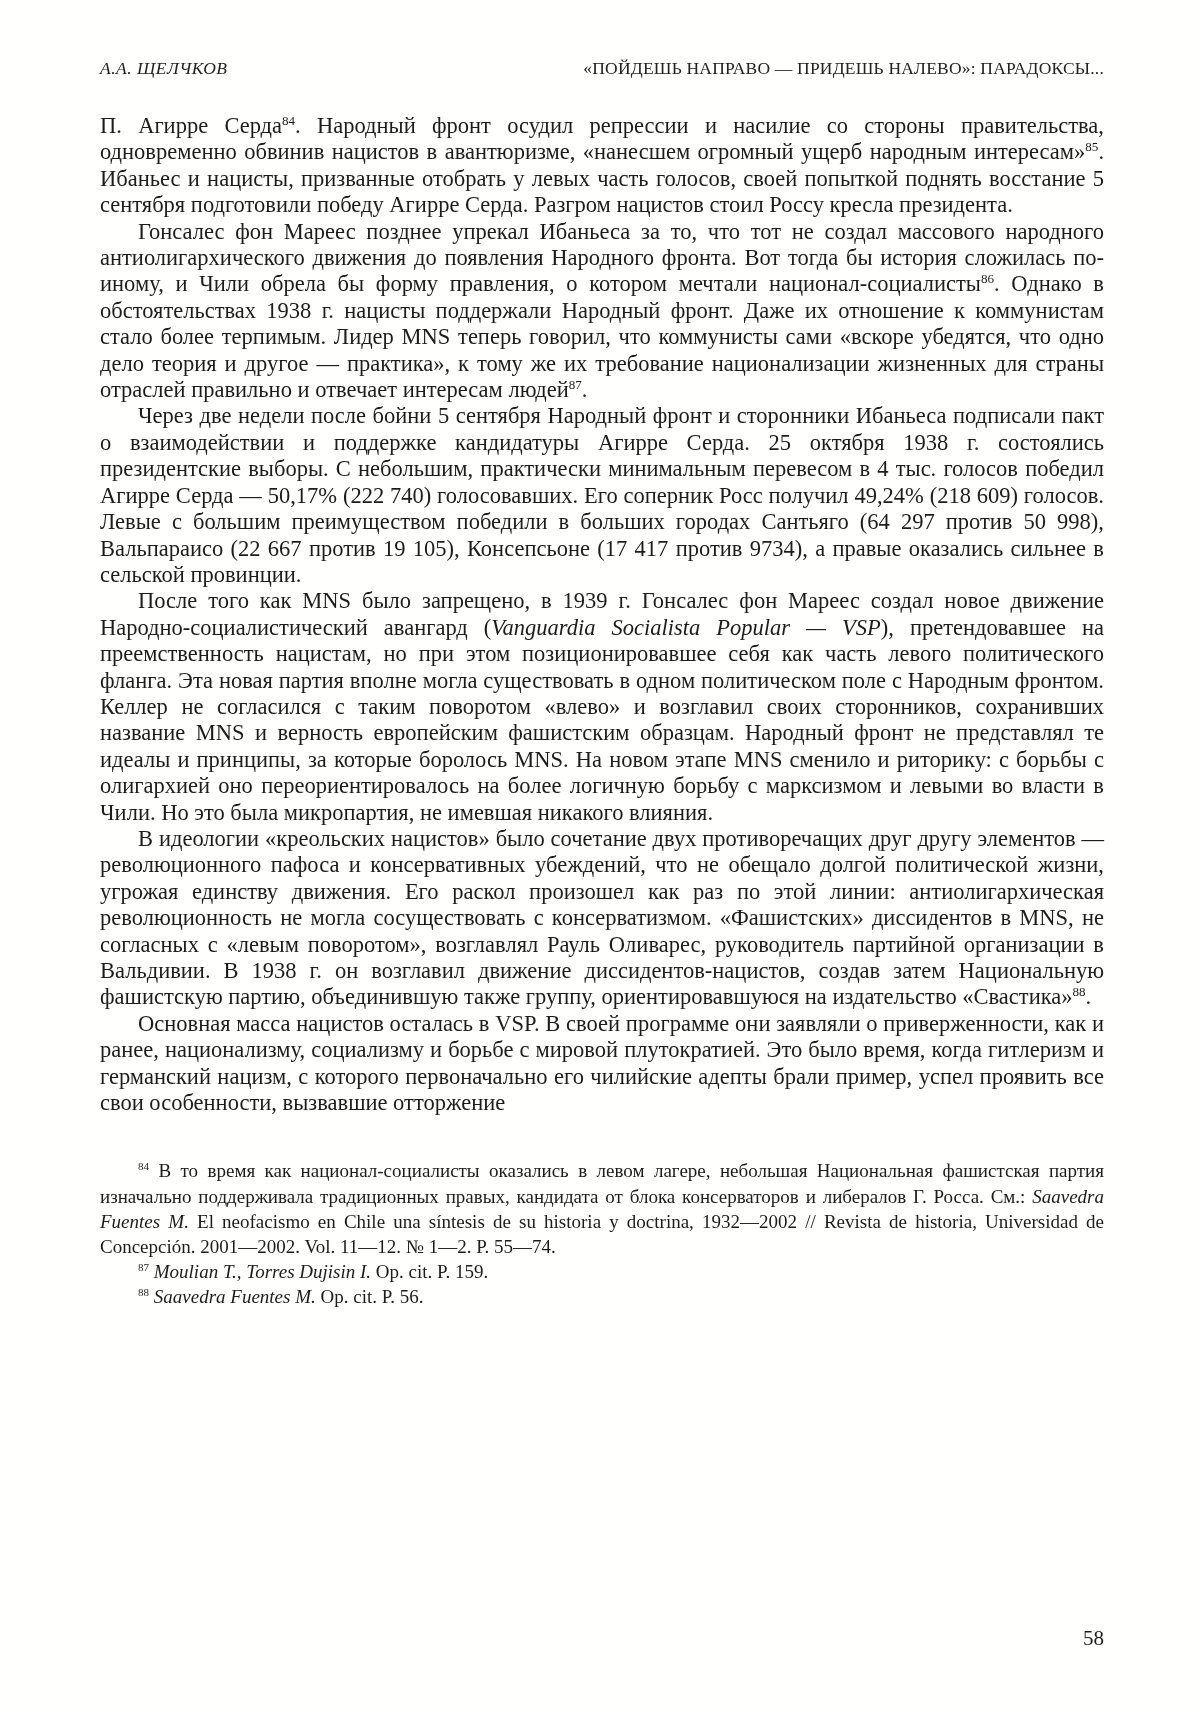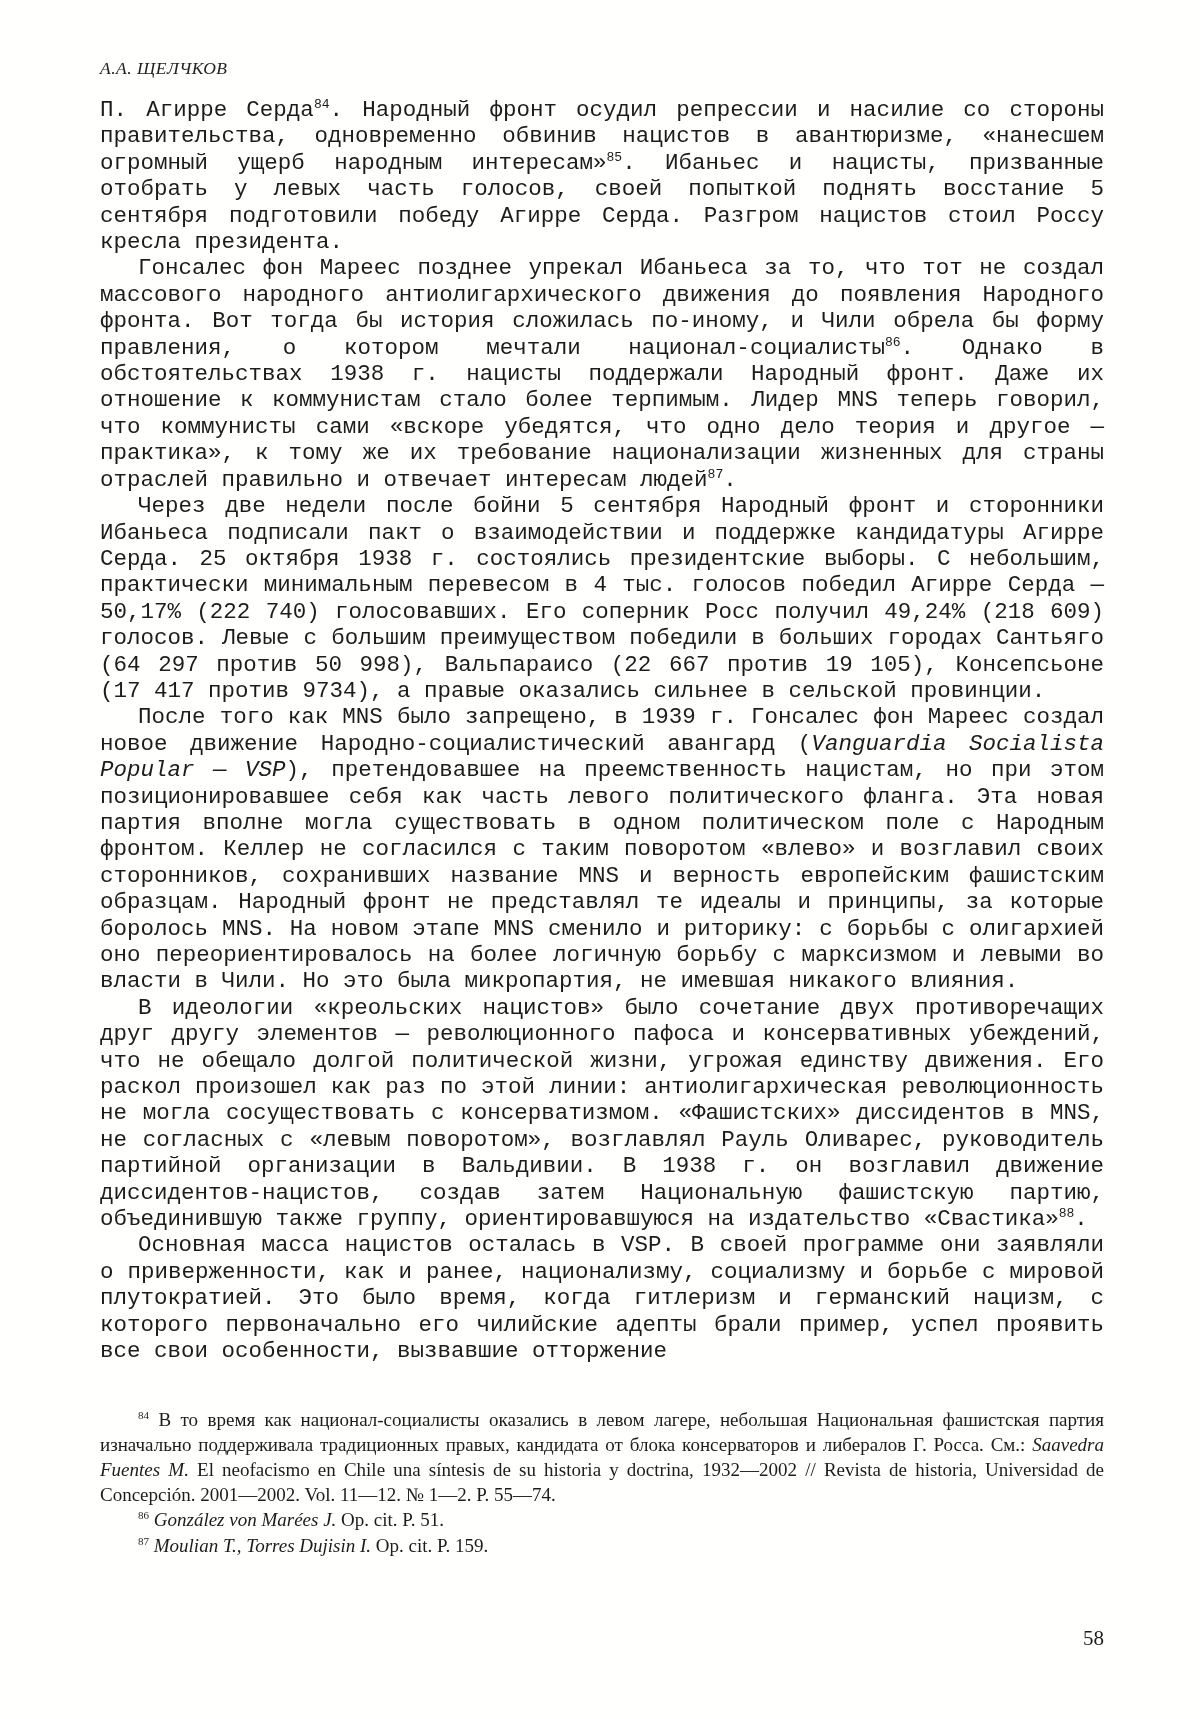--- a/index.html
+++ b/index.html
@@ -12,50 +12,51 @@
     font-family:"Liberation Serif","DejaVu Serif",serif;
     overflow:hidden;
   }
   .content { position:absolute; left:100px; top:58px; width:1004px; }
   .running-head {
     display:flex; justify-content:space-between; align-items:baseline;
     font-size:17.5px; white-space:nowrap; color:#222;
   }
   .running-author { font-style:italic; letter-spacing:0.5px; }
   .running-title  { letter-spacing:0.2px; }
-  .body-text { margin-top:18px; font-size:22.5px; line-height:26.4px; text-align:justify;font-family:Liberation Mono, monospace; }
+  .body-text { margin-top:34px; font-size:22.5px; line-height:26.4px; text-align:justify; }
   .body-text p, .footnotes p { margin:0; }
   p.indent { text-indent:38px; }
   sup { font-size:0.58em; line-height:0; vertical-align:super; }
   .italic { font-style:italic; }
   .footnotes { margin-top:42px; font-size:19px; line-height:25.2px; text-align:justify; }
   .footnotes p { text-indent:38px; }
   .page-number { position:absolute; top:1626px; right:96px; font-size:21px; }
 </style>
 </head>
 <body>
 
 <div class="page">
   <div class="content">
 
     <div class="running-head">
       <span class="running-author">А.А. ЩЕЛЧКОВ</span>
+      <span class="running-title">«ПОЙДЕШЬ НАПРАВО — ПРИДЕШЬ НАЛЕВО»: ПАРАДОКСЫ...</span>
     </div>
 
     <div class="body-text">
         <p class="para"><span>П. Агирре Серда</span><sup>84</sup><span>. Народный фронт осудил репрессии и насилие со стороны правительства, одновременно обвинив нацистов в авантюризме, «нанесшем огромный ущерб народным интересам»</span><sup>85</sup><span>. Ибаньес и нацисты, призванные отобрать у левых часть голосов, своей попыткой поднять восстание 5 сентября подготовили победу Агирре Серда. Разгром нацистов стоил Россу кресла президента.</span></p>
         <p class="para indent"><span>Гонсалес фон Мареес позднее упрекал Ибаньеса за то, что тот не создал массового народного антиолигархического движения до появления Народного фронта. Вот тогда бы история сложилась по-иному, и Чили обрела бы форму правления, о котором мечтали национал-социалисты</span><sup>86</sup><span>. Однако в обстоятельствах 1938 г. нацисты поддержали Народный фронт. Даже их отношение к коммунистам стало более терпимым. Лидер MNS теперь говорил, что коммунисты сами «вскоре убедятся, что одно дело теория и другое — практика», к тому же их требование национализации жизненных для страны отраслей правильно и отвечает интересам людей</span><sup>87</sup><span>.</span></p>
         <p class="para indent"><span>Через две недели после бойни 5 сентября Народный фронт и сторонники Ибаньеса подписали пакт о взаимодействии и поддержке кандидатуры Агирре Серда. 25 октября 1938 г. состоялись президентские выборы. С небольшим, практически минимальным перевесом в 4 тыс. голосов победил Агирре Серда — 50,17% (222&nbsp;740) голосовавших. Его соперник Росс получил 49,24% (218&nbsp;609) голосов. Левые с большим преимуществом победили в больших городах Сантьяго (64&nbsp;297 против 50&nbsp;998), Вальпараисо (22&nbsp;667 против 19&nbsp;105), Консепсьоне (17&nbsp;417 против 9734), а правые оказались сильнее в сельской провинции.</span></p>
         <p class="para indent"><span>После того как MNS было запрещено, в 1939 г. Гонсалес фон Мареес создал новое движение Народно-социалистический авангард (</span><span class="italic">Vanguardia Socialista Popular — VSP</span><span>), претендовавшее на преемственность нацистам, но при этом позиционировавшее себя как часть левого политического фланга. Эта новая партия вполне могла существовать в одном политическом поле с Народным фронтом. Келлер не согласился с таким поворотом «влево» и возглавил своих сторонников, сохранивших название MNS и верность европейским фашистским образцам. Народный фронт не представлял те идеалы и принципы, за которые боролось MNS. На новом этапе MNS сменило и риторику: с борьбы с олигархией оно переориентировалось на более логичную борьбу с марксизмом и левыми во власти в Чили. Но это была микропартия, не имевшая никакого влияния.</span></p>
         <p class="para indent"><span>В идеологии «креольских нацистов» было сочетание двух противоречащих друг другу элементов — революционного пафоса и консервативных убеждений, что не обещало долгой политической жизни, угрожая единству движения. Его раскол произошел как раз по этой линии: антиолигархическая революционность не могла сосуществовать с консерватизмом. «Фашистских» диссидентов в MNS, не согласных с «левым поворотом», возглавлял Рауль Оливарес, руководитель партийной организации в Вальдивии. В 1938 г. он возглавил движение диссидентов-нацистов, создав затем Национальную фашистскую партию, объединившую также группу, ориентировавшуюся на издательство «Свастика»</span><sup>88</sup><span>.</span></p>
         <p class="para indent"><span>Основная масса нацистов осталась в VSP. В своей программе они заявляли о приверженности, как и ранее, национализму, социализму и борьбе с мировой плутократией. Это было время, когда гитлеризм и германский нацизм, с которого первоначально его чилийские адепты брали пример, успел проявить все свои особенности, вызвавшие отторжение</span></p>
       </div>
 
     <div class="footnotes">
         <p class="footnote"><sup>84</sup> <span>В то время как национал-социалисты оказались в левом лагере, небольшая Национальная фашистская партия изначально поддерживала традиционных правых, кандидата от блока консерваторов и либералов Г. Росса. См.: </span><span class="italic">Saavedra Fuentes M.</span><span> El neofacismo en Chile una síntesis de su historia y doctrina, 1932—2002 // Revista de historia, Universidad de Concepción. 2001—2002. Vol. 11—12. № 1—2. P. 55—74.</span></p>
-        <p class="footnote"><sup>86</sup> <span class="italic">González von Marées J.</span><span> Op. cit. P. 51.</span></p>
         <p class="footnote"><sup>87</sup> <span class="italic">Moulian T., Torres Dujisin I.</span><span> Op. cit. P. 159.</span></p>
+        <p class="footnote"><sup>88</sup> <span class="italic">Saavedra Fuentes M.</span><span> Op. cit. P. 56.</span></p>
       </div>
 
   </div>
 
   <div class="page-number">58</div>
 </div>
 
 </body></html>

